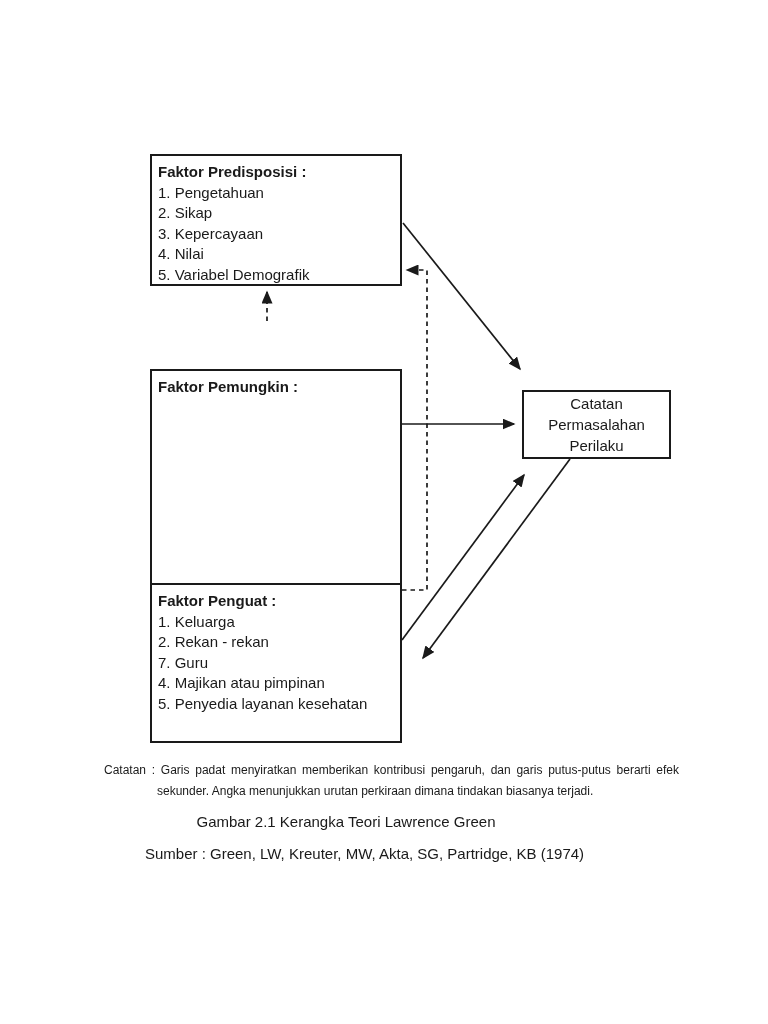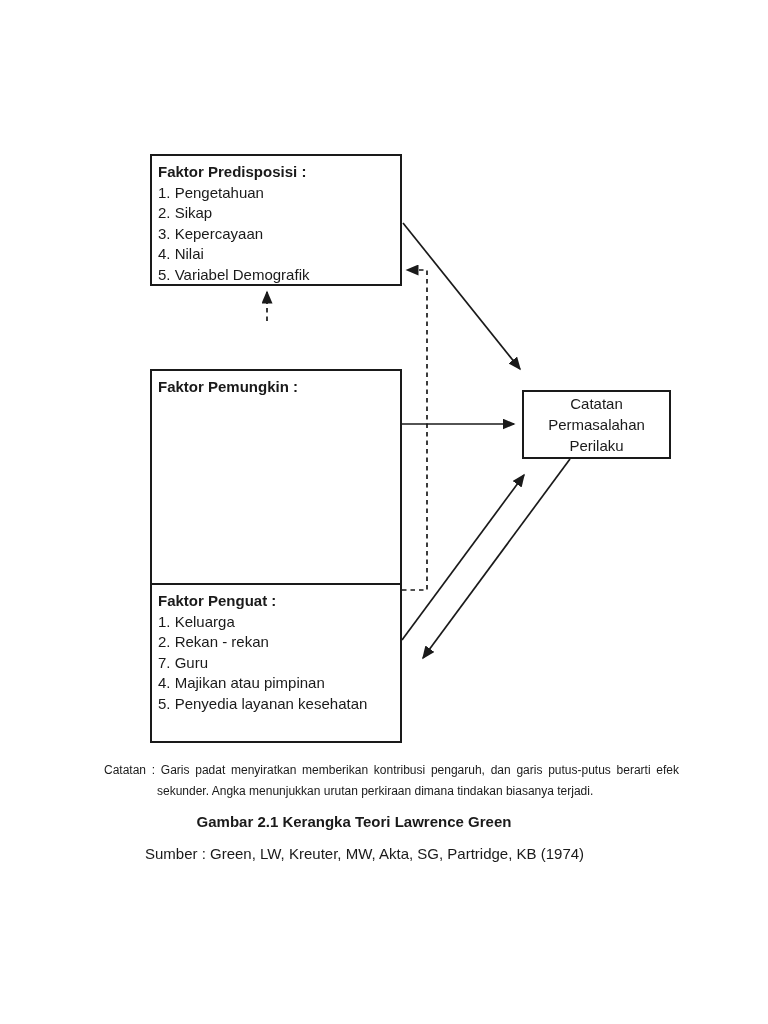--- a/index.html
+++ b/index.html
@@ -27,21 +27,21 @@
   .arrow-layer { position:absolute; left:0; top:0; width:768px; height:1024px; pointer-events:none; }
   .arrow { fill:none; stroke:var(--ink); stroke-width:1.7; }
   .arrow.dashed { stroke-dasharray:4.5 4; }
   .note {
     position:absolute; left:104px; top:747px; width:575px;
     font-size:12px; line-height:20.8px; text-align:justify;
     padding-left:53px; text-indent:-53px;margin-top:13px;
   }
   .caption {
     position:absolute; left:0px; top:813px; width:692px;
-    text-align:center; font-weight:700; font-size:15px;margin-left:8px;
+    text-align:center; font-weight:400; font-size:15px;
   }
   .source { position:absolute; left:145px; top:845px; font-size:15px; }
 </style>
 </head>
 <body>
 
 <div class="page">
 
   <div class="box box-predisposisi">
     <div class="box-title">Faktor Predisposisi :</div>

